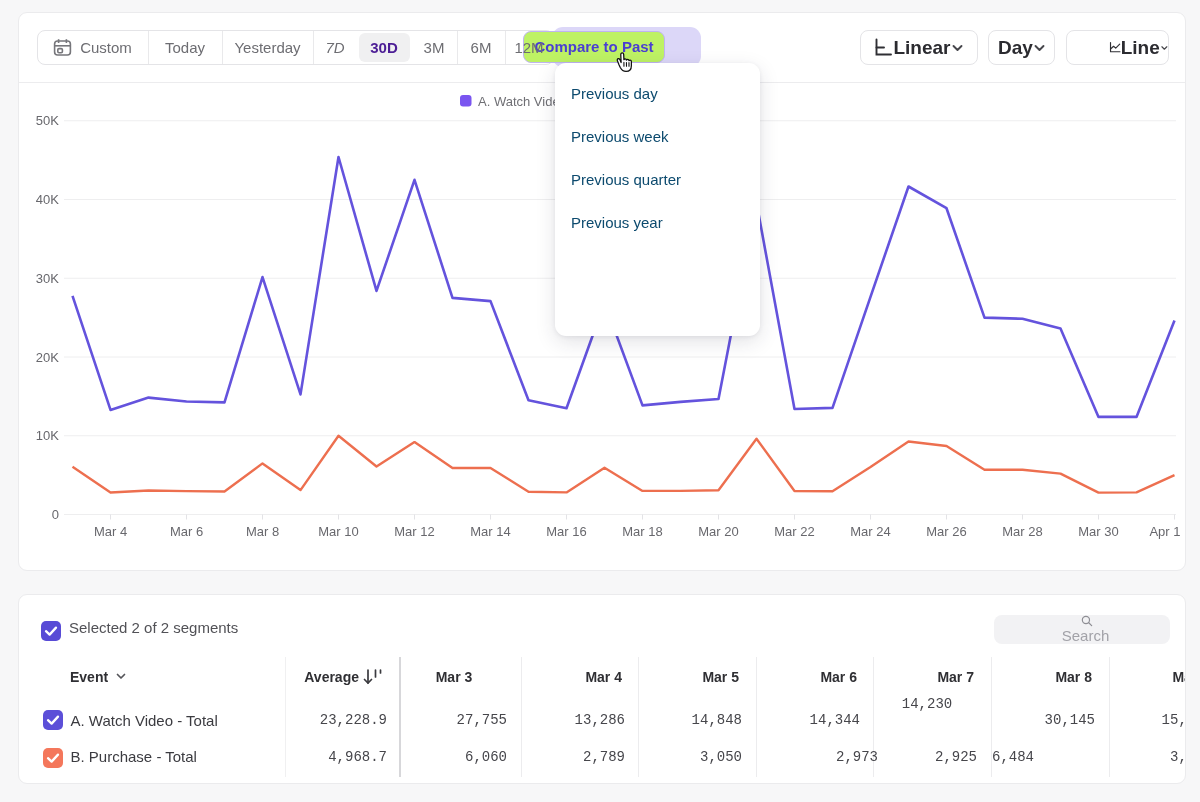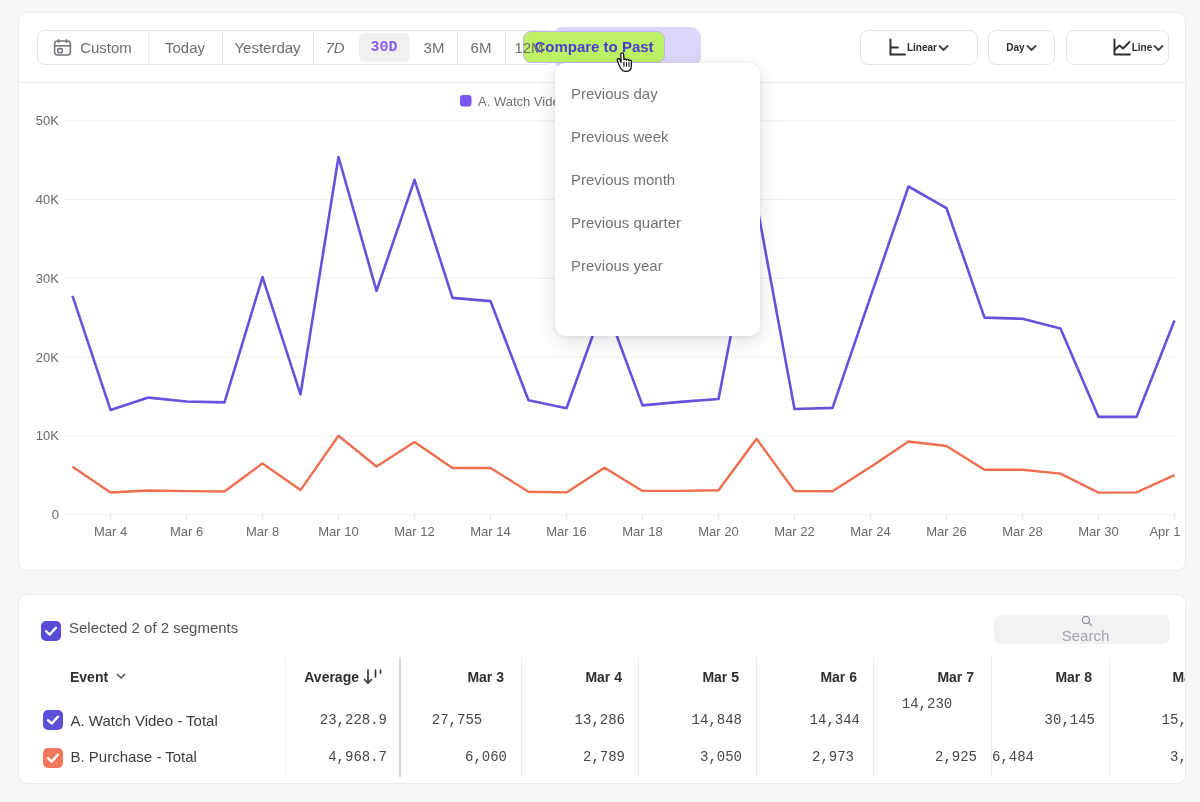--- a/index.html
+++ b/index.html
@@ -4,29 +4,29 @@
 <style>
   * { margin:0; padding:0; box-sizing:border-box; }
   html,body { width:1200px; height:802px; background:#f7f7f8; font-family:"Liberation Sans",sans-serif; overflow:hidden; }
   .card { position:absolute; background:#fff; border:1px solid #ebebed; border-radius:9px; }
   #topcard { left:18px; top:12px; width:1168px; height:559px; }
   #botcard { left:18px; top:594px; width:1168px; height:190px; overflow:hidden; }
   
   .seg { position:absolute; left:17.5px; top:17px; height:35px; border:1px solid #e4e4e7; border-radius:8px; display:flex; align-items:stretch; background:#fff; }
   .seg .it { display:flex; align-items:center; justify-content:center; font-size:15px; color:#6d6d72; border-left:1px solid #e9e9eb; position:relative; }
   .seg .it:first-child { border-left:none; }
-  .seg .sel { font-weight:bold; color:#8b5cf6;font-family:Liberation Mono, monospace; }
+  .seg .sel { font-weight:bold; color:#4c1d95; }
   .seg .selbg { position:absolute; left:2px; right:2px; top:2px; bottom:2px; background:#f0f0f1; border-radius:6px; z-index:0; }
   .seg .it span { position:relative; z-index:1; }
   .cmp-ring { position:absolute; left:532.5px; top:13.5px; width:149px; height:40px; background:#dcd7f8; border-radius:11px; }
   .cmp { position:absolute; left:504px; top:17.5px; width:142px; height:32px; background:#bef264; border:1px solid #bfb4f0; border-radius:8px; color:#4a3ed2; font-weight:bold; font-size:15px; display:flex; align-items:center; justify-content:center; }
-  .rbtn { position:absolute; top:17px; height:35px; border:1px solid #e4e4e7; border-radius:8px; background:#fff; display:flex; align-items:center; justify-content:center; font-size:10px; font-weight:bold; color:#2b2b30; }
+  .rbtn { position:absolute; top:17px; height:35px; border:1px solid #e4e4e7; border-radius:8px; background:#fff; display:flex; align-items:center; justify-content:center; font-size:19px; font-weight:bold; color:#2b2b30; }
   
   #menu { position:absolute; left:555px; top:63px; width:205px; height:273px; background:#fff; border-radius:11px; box-shadow:0 6px 20px rgba(40,40,60,0.13), 0 1px 4px rgba(40,40,60,0.08); z-index:30; padding-top:9px; }
-  #menu .mi { height:43px; display:flex; align-items:center; padding-left:16px; font-size:15px; color:#737373; }
+  #menu .mi { height:43px; display:flex; align-items:center; padding-left:16px; font-size:15px; color:#0c4a6e; }
   #menu .mi.purple { color:#5145d5; }
   
   .chk { position:absolute; width:20px; height:20px; border-radius:5px; }
   .srch { position:absolute; left:975px; top:20px; width:176px; height:29px; background:#f2f2f4; border-radius:8px; display:flex; align-items:center;flex-direction:column; }
   .num { font-family:"Liberation Mono",monospace; font-size:14px; color:#46464b; }
   .colhead { position:absolute; font-size:14px; font-weight:bold; color:#2f2f33; }
   #cursor { position:absolute; left:612.5px; top:51px; z-index:40; }
 </style>
 </head>
 <body>
@@ -195,63 +195,62 @@
       </svg></div>
   <div class="colhead" style="left:240px;top:73.5px;width:100px;text-align:right;">Average</div>
   <svg width="22" height="18" viewBox="0 0 22 18" style="position:absolute;left:344px;top:72.5px;">
       <g stroke="#3a3a3f" stroke-width="1.7" fill="none" stroke-linecap="round">
         <line x1="5" y1="2" x2="5" y2="15"></line>
         <path d="M1.5 11.5 L5 15 L8.5 11.5"></path>
         <line x1="12.5" y1="2" x2="12.5" y2="9"></line>
         <line x1="17.5" y1="2" x2="17.5" y2="5"></line>
       </g>
     </svg>
-  <div class="colhead" style="left:385px;top:73.5px;width:100px;text-align:right;">Mar 3</div>
+  <div class="colhead" style="left:385px;top:73.5px;width:100px;text-align:center;">Mar 3</div>
   <div class="colhead" style="left:503px;top:73.5px;width:100px;text-align:right;">Mar 4</div>
   <div class="colhead" style="left:620px;top:73.5px;width:100px;text-align:right;">Mar 5</div>
   <div class="colhead" style="left:738px;top:73.5px;width:100px;text-align:right;">Mar 6</div>
   <div class="colhead" style="left:855px;top:73.5px;width:100px;text-align:right;">Mar 7</div>
   <div class="colhead" style="left:973px;top:73.5px;width:100px;text-align:right;">Mar 8</div>
   <div class="colhead" style="left:1090px;top:73.5px;width:100px;text-align:right;">Mar 9</div>
 
   <div class="chk" style="left:23.5px;top:115px;background:#5c4fd8;">
       <svg width="20" height="20" viewBox="0 0 20 20" style="position:absolute;left:0;top:0;">
         <path d="M5 10.2 L8.6 13.6 L15 6.6" fill="none" stroke="#fff" stroke-width="2.3" stroke-linecap="round" stroke-linejoin="round"></path>
       </svg>
     </div>
   <div style="position:absolute;left:51.5px;top:116.5px;font-size:15px;color:#3b3b40;">A. Watch Video - Total</div>
   <div class="num" style="position:absolute;left:268px;top:117px;width:100px;text-align:right;">23,228.9</div>
-  <div class="num" style="position:absolute;left:388px;top:117px;width:100px;text-align:center;">27,755</div>
+  <div class="num" style="position:absolute;left:388px;top:117px;width:100px;text-align:right;">27,755</div>
   <div class="num" style="position:absolute;left:506px;top:117px;width:100px;text-align:right;">13,286</div>
   <div class="num" style="position:absolute;left:623px;top:117px;width:100px;text-align:right;">14,848</div>
   <div class="num" style="position:absolute;left:741px;top:117px;width:100px;text-align:right;">14,344</div>
   <div class="num" style="position:absolute;left:858px;top:101px;width:100px;text-align:center;">14,230</div>
   <div class="num" style="position:absolute;left:976px;top:117px;width:100px;text-align:right;">30,145</div>
   <div class="num" style="position:absolute;left:1093px;top:117px;width:100px;text-align:right;">15,250</div>
 
   <div class="chk" style="left:23.5px;top:152.5px;background:#f4775b;">
       <svg width="20" height="20" viewBox="0 0 20 20" style="position:absolute;left:0;top:0;">
         <path d="M5 10.2 L8.6 13.6 L15 6.6" fill="none" stroke="#fff" stroke-width="2.3" stroke-linecap="round" stroke-linejoin="round"></path>
       </svg>
     </div>
   <div style="position:absolute;left:51.5px;top:153px;font-size:15px;color:#3b3b40;">B. Purchase - Total</div>
   <div class="num" style="position:absolute;left:268px;top:153.5px;width:100px;text-align:right;">4,968.7</div>
   <div class="num" style="position:absolute;left:388px;top:153.5px;width:100px;text-align:right;">6,060</div>
   <div class="num" style="position:absolute;left:506px;top:153.5px;width:100px;text-align:right;">2,789</div>
   <div class="num" style="position:absolute;left:623px;top:153.5px;width:100px;text-align:right;">3,050</div>
-  <div class="num" style="position:absolute;left:735px;top:153.5px;width:100px;text-align:right;">2,973</div>
+  <div class="num" style="position:absolute;left:759px;top:153.5px;width:100px;text-align:right;">2,973</div>
   <div class="num" style="position:absolute;left:858px;top:153.5px;width:100px;text-align:right;">2,925</div>
   <div class="num" style="position:absolute;left:944px;top:153.5px;width:100px;text-align:center;">6,484</div>
   <div class="num" style="position:absolute;left:1093px;top:153.5px;width:100px;text-align:right;">3,100</div>
 </div>
 
 <div id="menu">
   <div class="mi">Previous day</div>
   <div class="mi">Previous week</div>
-  <div class="mi">Previous month</div>
   <div class="mi">Previous quarter</div>
   <div class="mi">Previous year</div>
 </div>
 
 <div id="cursor"><svg width="22" height="23.7" viewBox="0 0 26 28">
       <g>
         <path d="M7.2 16.5 L5.2 11.5 C4.7 10.2 5.3 9.3 6.3 9.1 C7.1 9 7.8 9.5 8.2 10.4 L9.6 13.6 L9.2 4.4 C9.15 3.1 9.9 2.3 10.9 2.3 C11.9 2.3 12.6 3.1 12.65 4.3 L12.9 10.3 C13.1 9.7 13.6 9.3 14.3 9.3 C15.2 9.3 15.8 9.9 15.9 10.8 C16.1 10.3 16.6 9.9 17.3 9.9 C18.2 9.9 18.8 10.5 18.95 11.5 C19.15 11.1 19.6 10.8 20.2 10.8 C21.1 10.8 21.7 11.5 21.7 12.5 L21.7 17.5 C21.7 21.5 19.4 24.2 15.4 24.2 C11.9 24.2 10.1 22.6 8.6 19.6 Z" fill="#fff" stroke="#111" stroke-width="1.5" stroke-linejoin="round"></path>
         <g stroke="#111" stroke-width="1.3" stroke-linecap="round">
           <line x1="12.9" y1="13.5" x2="12.95" y2="18"></line>
           <line x1="15.9" y1="13.6" x2="15.95" y2="18"></line>

